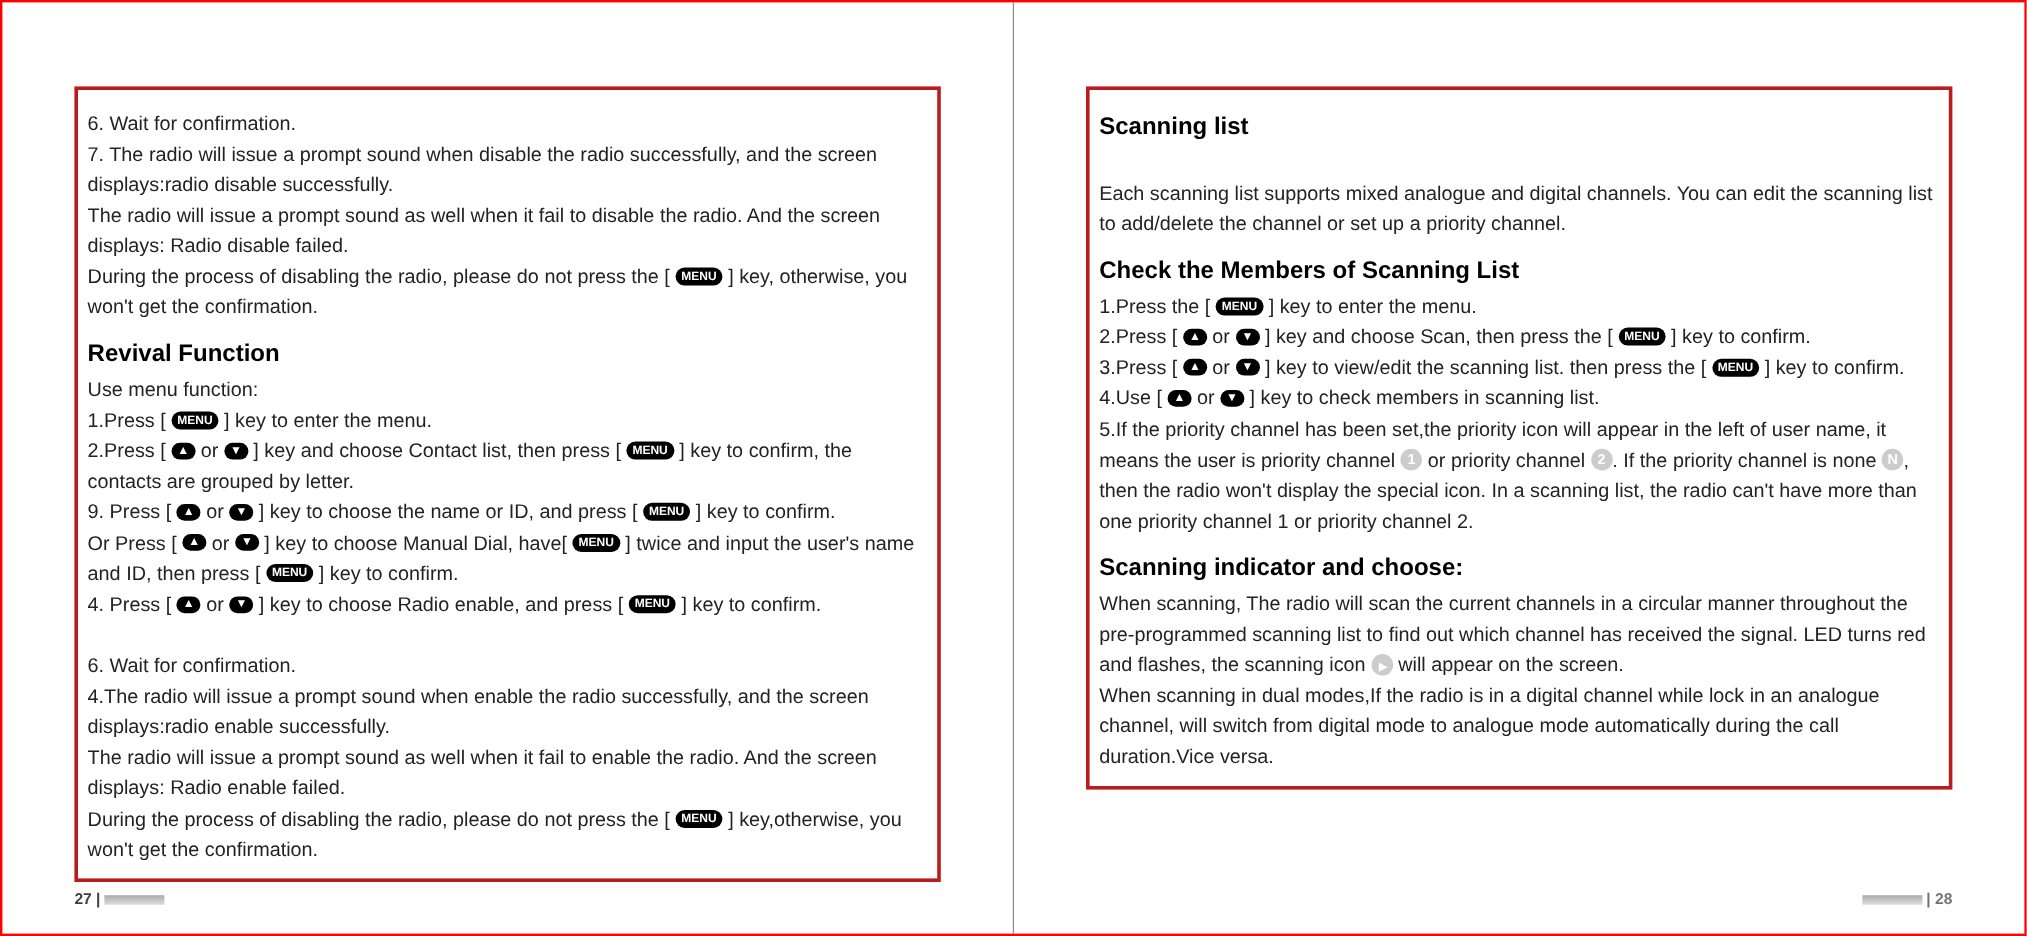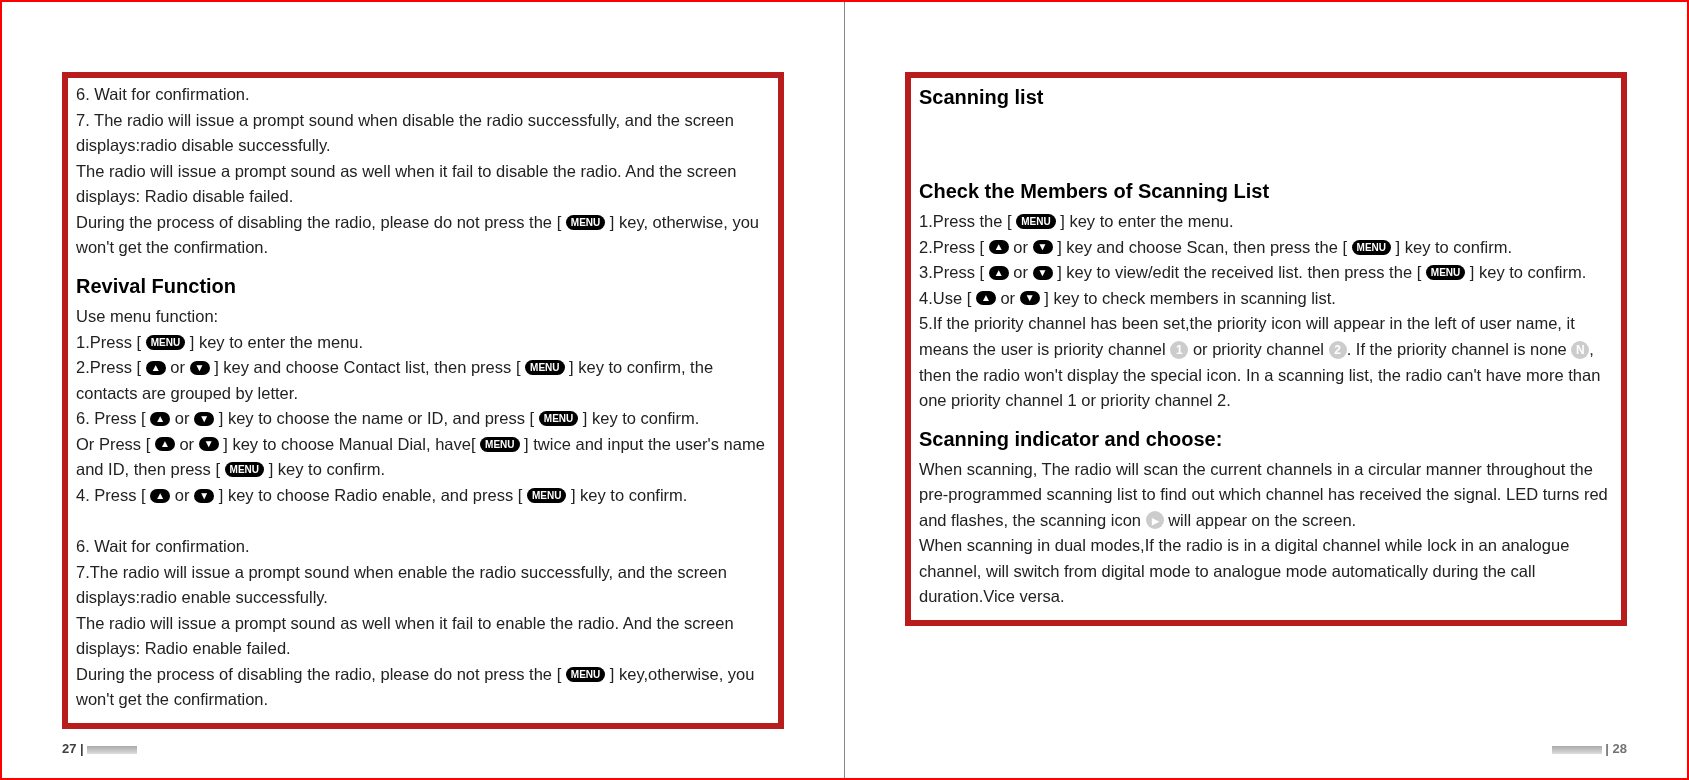--- a/index.html
+++ b/index.html
@@ -14,22 +14,22 @@
     display: flex;
   }
   .page {
     flex: 1;
     position: relative;
     padding: 70px 60px 30px 60px;
     box-sizing: border-box;
   }
   .page + .page { border-left: 1px solid #888; }
   .content-box {
-    border: 6px solid #b91c1c;
-    padding: 4px 8px 10px 8px;
+    border: 3px solid #b91c1c;
+    padding: 16px 8px 10px 8px;
     font-size: 16.5px;
     line-height: 1.55;
     color: #222;
   }
   .content-box b.h {
     font-size: 20px; font-weight: bold; color: #000;
     display:inline-block; margin-top:10px; margin-bottom:2px;
   }
   .content-box b.h.first { margin-top:0; }
   .menu-key {
@@ -74,42 +74,42 @@
     <div class="content-box">
       <span>6. Wait for confirmation.</span><br>
       <span>7. The radio will issue a prompt sound when disable the radio successfully, and the screen displays:radio disable successfully.</span><br>
       <span>The radio will issue a prompt sound as well when it fail to disable the radio. And the screen displays: Radio disable failed.</span><br>
       <span>During the process of disabling the radio, please do not press the [ </span><span class="menu-key"></span><span> ] key, otherwise, you won't get the confirmation.</span><br>
 
       <b class="h">Revival Function</b><br>
       <span>Use menu function:</span><br>
       <span>1.Press [ </span><span class="menu-key"></span><span> ] key to enter the menu.</span><br>
       <span>2.Press [ </span><span class="arrow-key up"></span><span> or </span><span class="arrow-key down"></span><span> ] key and choose Contact list, then press [ </span><span class="menu-key"></span><span> ] key to confirm, the contacts are grouped by letter.</span><br>
-      <span>6. Press [ </span><span class="arrow-key up"></span><span> or </span><span class="arrow-key down"></span><span> ] key to choose the name or ID, and press [ </span><span class="menu-key"></span><span> ] key to confirm.</span><br>
+      <span>9. Press [ </span><span class="arrow-key up"></span><span> or </span><span class="arrow-key down"></span><span> ] key to choose the name or ID, and press [ </span><span class="menu-key"></span><span> ] key to confirm.</span><br>
       <span>Or Press [ </span><span class="arrow-key up"></span><span> or </span><span class="arrow-key down"></span><span> ] key to choose Manual Dial, have[ </span><span class="menu-key"></span><span> ] twice and input the user's name and ID, then press [ </span><span class="menu-key"></span><span> ] key to confirm.</span><br>
       <span>4. Press [ </span><span class="arrow-key up"></span><span> or </span><span class="arrow-key down"></span><span> ] key to choose Radio enable, and press [ </span><span class="menu-key"></span><span> ] key to confirm.</span><br>
       <br>
       <span>6. Wait for confirmation.</span><br>
-      <span>7.The radio will issue a prompt sound when enable the radio successfully, and the screen displays:radio enable successfully.</span><br>
+      <span>4.The radio will issue a prompt sound when enable the radio successfully, and the screen displays:radio enable successfully.</span><br>
       <span>The radio will issue a prompt sound as well when it fail to enable the radio. And the screen displays: Radio enable failed.</span><br>
       <span>During the process of disabling the radio, please do not press the [ </span><span class="menu-key"></span><span> ] key,otherwise, you won't get the confirmation.</span>
     </div>
     <div class="pg-num-left"><span>27</span> |<span class="pg-bar"></span></div>
   </div>
 
   <div class="page">
     <div class="content-box">
       <b class="h first">Scanning list</b><br>
       <br>
-      <br>
+      <span>Each scanning list supports mixed analogue and digital channels. You can edit the scanning list to add/delete the channel or set up a priority channel.</span><br>
 
       <b class="h">Check the Members of Scanning List</b><br>
       <span>1.Press the [ </span><span class="menu-key"></span><span> ] key to enter the menu.</span><br>
       <span>2.Press [ </span><span class="arrow-key up"></span><span> or </span><span class="arrow-key down"></span><span> ] key and choose Scan, then press the [ </span><span class="menu-key"></span><span> ] key to confirm.</span><br>
-      <span>3.Press [ </span><span class="arrow-key up"></span><span> or </span><span class="arrow-key down"></span><span> ] key to view/edit the received list. then press the [ </span><span class="menu-key"></span><span> ] key to confirm.</span><br>
+      <span>3.Press [ </span><span class="arrow-key up"></span><span> or </span><span class="arrow-key down"></span><span> ] key to view/edit the scanning list. then press the [ </span><span class="menu-key"></span><span> ] key to confirm.</span><br>
       <span>4.Use [ </span><span class="arrow-key up"></span><span> or </span><span class="arrow-key down"></span><span> ] key to check members in scanning list.</span><br>
       <span>5.If the priority channel has been set,the priority icon will appear in the left of user name, it means the user is priority channel </span><span class="circ">1</span><span> or priority channel </span><span class="circ">2</span><span>. If the priority channel is none </span><span class="circ">N</span><span>, then the radio won't display the special icon. In a scanning list, the radio can't have more than one priority channel 1 or priority channel 2.</span><br>
 
       <b class="h">Scanning indicator and choose:</b><br>
       <span>When scanning, The radio will scan the current channels in a circular manner throughout the pre-programmed scanning list to find out which channel has received the signal. LED turns red and flashes, the scanning icon </span><span class="circ play"></span><span> will appear on the screen.</span><br>
       <span>When scanning in dual modes,If the radio is in a digital channel while lock in an analogue channel, will switch from digital mode to analogue mode automatically during the call duration.Vice versa.</span>
     </div>
     <div class="pg-num-right"><span class="pg-bar"></span>| <span>28</span></div>
   </div>
 

